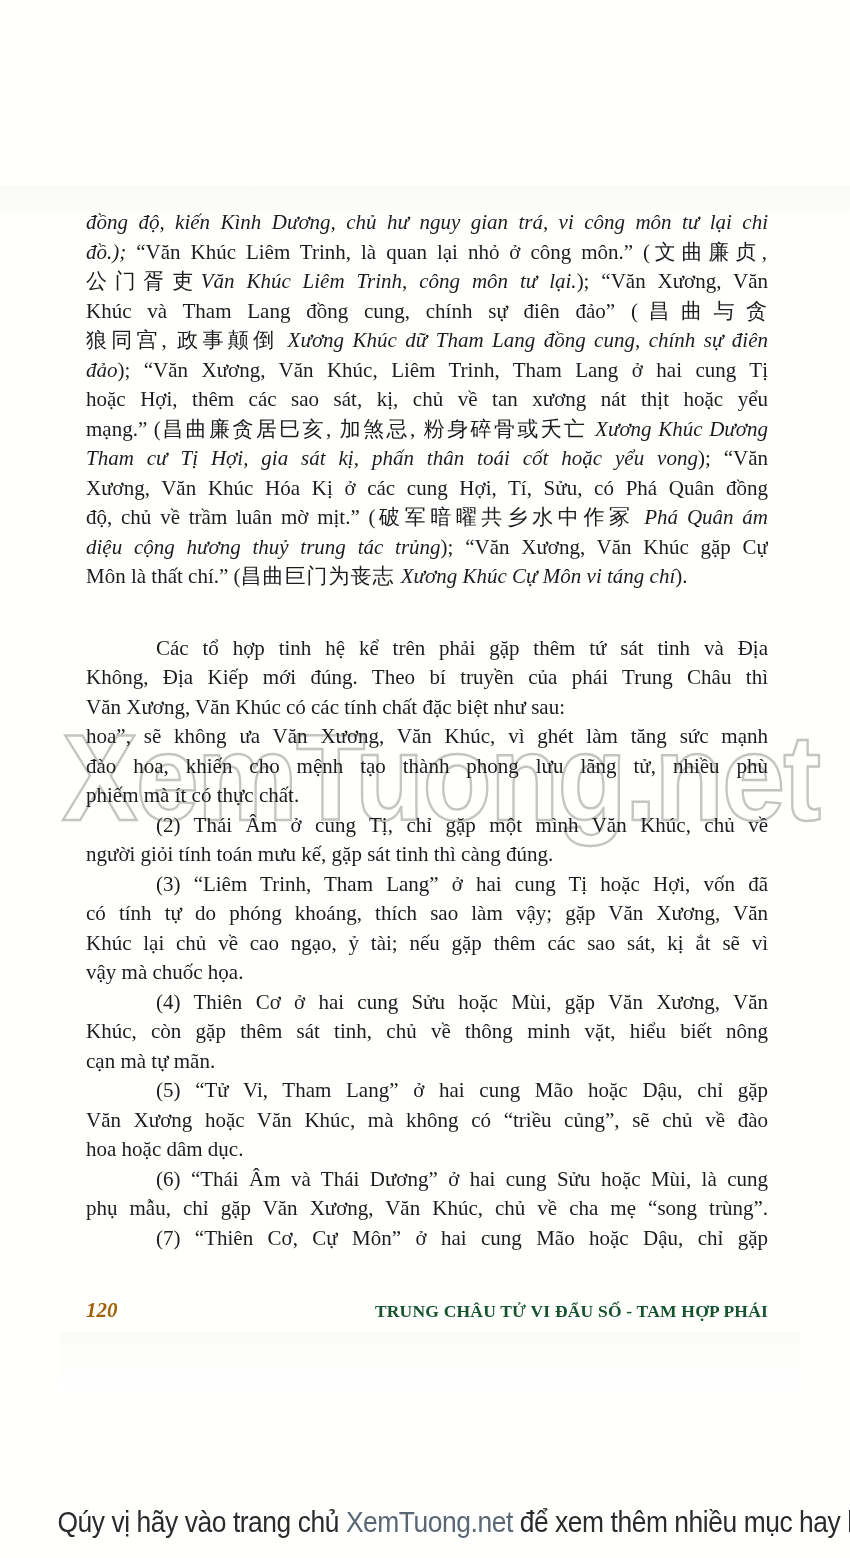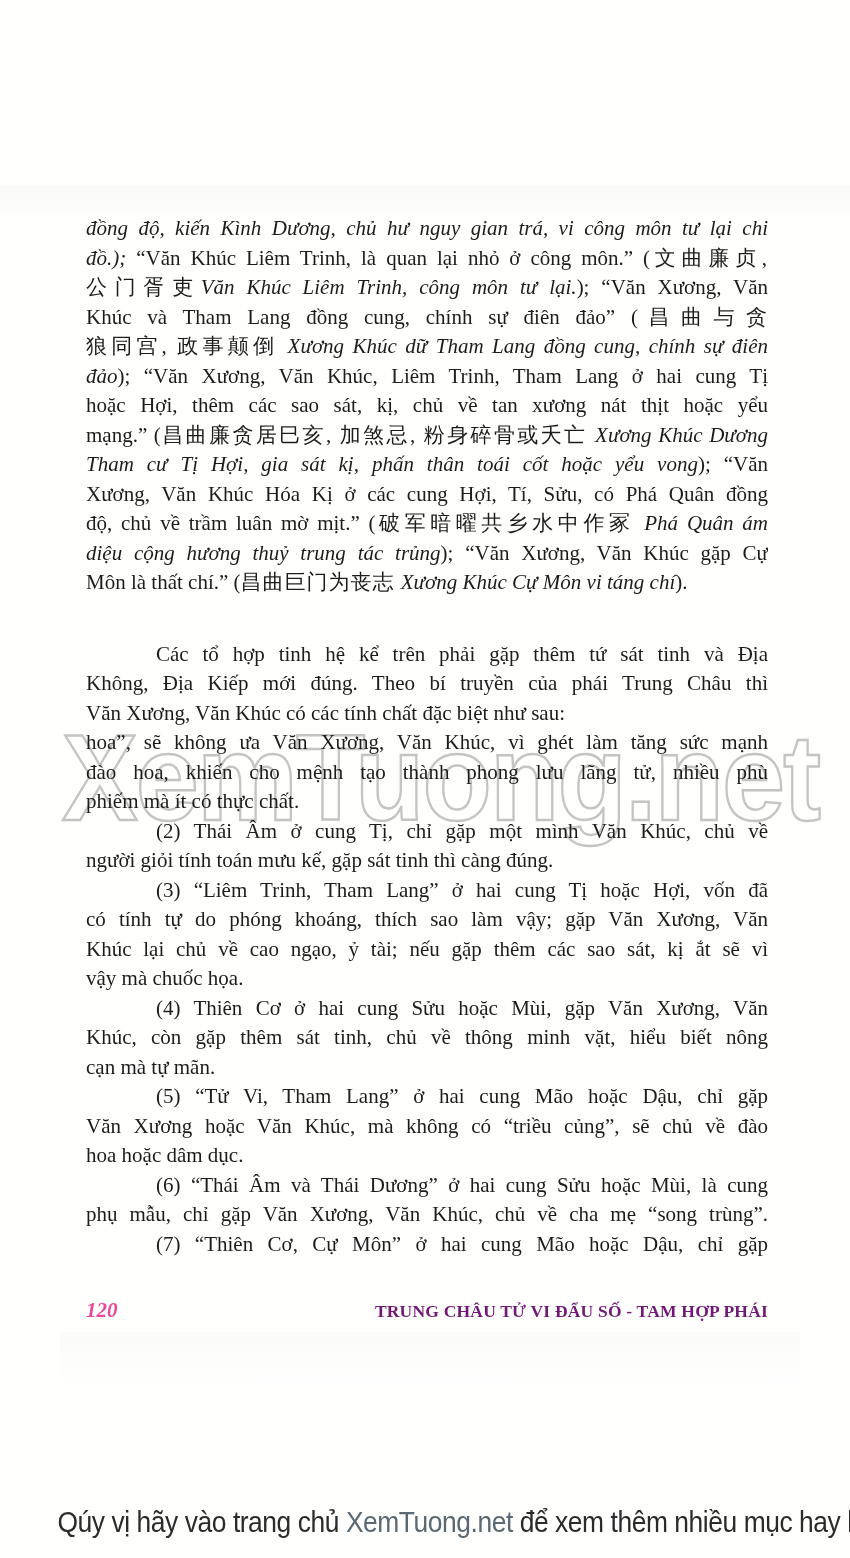--- a/index.html
+++ b/index.html
@@ -21,37 +21,37 @@
   .watermark {
     position:absolute; top:712px; left:62px; width:734px;
     font-family:"Liberation Sans", sans-serif; font-weight:bold;
     font-size:122px; line-height:132px; letter-spacing:-2px;
     color:transparent; -webkit-text-stroke:2.5px #b2b1ae;
     white-space:nowrap; transform:scaleX(.93); transform-origin:left center;
     z-index:1; opacity:.75;
   }
   
   .bodytext {
-    position:absolute; left:86px; top:214px; width:682px;
+    position:absolute; left:86px; top:208px; width:682px;
     font-size:21px; color:#1c1c1c; z-index:2;
   }
   .line { height:29.5px; line-height:29.5px; overflow:hidden; text-align:left; white-space:normal; }
   .line.j { text-align:justify; }
   .line.j::after { content:""; display:inline-block; width:100%; height:0; }
   .line.ind { text-indent:70px; }
   .para.space-before { margin-top:42px; }
   .seg.i { font-style:italic; }
   .seg.c { font-family:"Liberation Serif", serif; letter-spacing:1px; }
   
   .footer-row {
     position:absolute; top:1298px; left:86px; width:682px;
     display:flex; justify-content:space-between; align-items:baseline; z-index:2;
   }
-  .page-num { font-style:italic; font-weight:bold; font-size:21px; color:#ec4899; }
-  .running-title { font-weight:bold; font-size:17.5px; letter-spacing:.2px; color:#701a75; }
+  .page-num { font-style:italic; font-weight:bold; font-size:21px; color:#a16207; }
+  .running-title { font-weight:bold; font-size:17.5px; letter-spacing:.2px; color:#14532d; }
   
   .caption {
     position:absolute; top:1505px; left:0; width:850px; text-align:center;
     font-family:"Liberation Sans", sans-serif; font-size:30px; color:#2b2b2b; z-index:2;
   }
   .caption-inner {
     display:inline-block; transform:scaleX(.88); transform-origin:center;
     white-space:nowrap; letter-spacing:-.5px;
   }
   .caption .link { color:#5a6874; text-decoration:none; cursor:pointer; }

